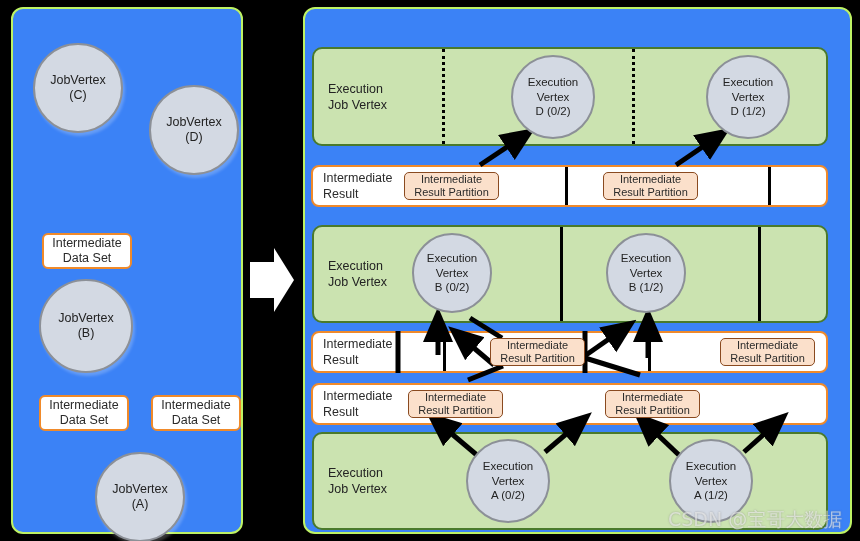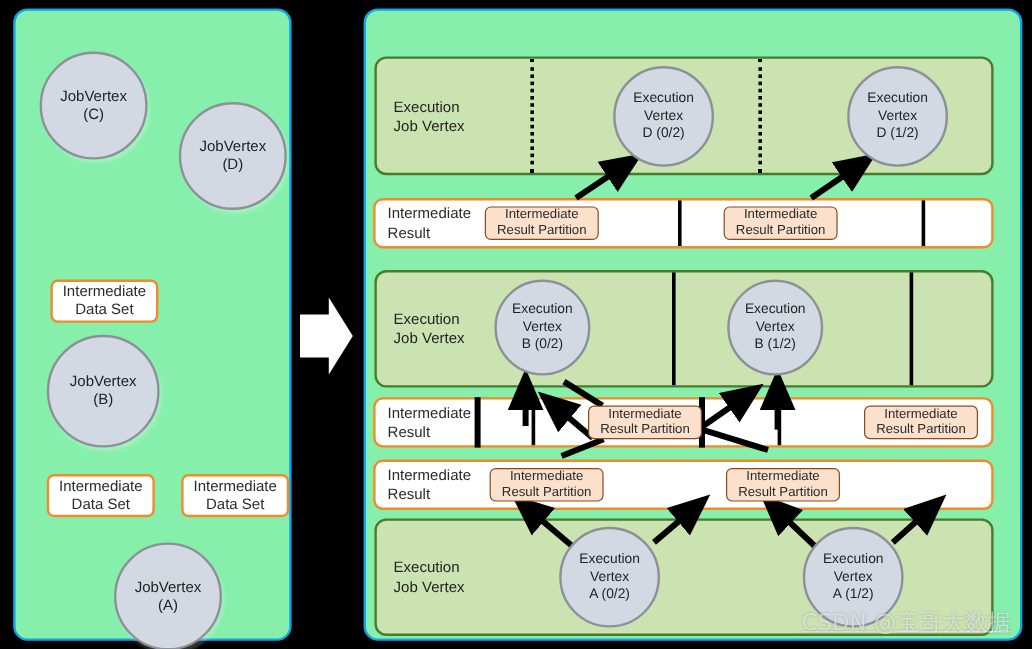--- a/index.html
+++ b/index.html
@@ -6,23 +6,23 @@
   body{
     width:860px;height:541px;
     font-family:"Liberation Sans","DejaVu Sans",sans-serif;
     overflow:hidden;position:relative;
   }
   #stage{position:absolute;left:0;top:0;width:860px;height:541px;background:#000;}
 
   
   .panel{
     position:absolute;
-    border:2px solid #0ea5e9;
+    border:2px solid #bef264;
     border-radius:12px;
-    background:#86efac;
+    background:#3b82f6;
     box-sizing:border-box;
   }
   #left-panel{left:11px;top:7px;width:232px;height:527px;}
   #right-panel{left:303px;top:7px;width:549px;height:527px;}
 
   
   .jv{
     position:absolute;
     border-radius:50%;
     background:#d3d9e3;
@@ -111,21 +111,20 @@
 
   #edges{position:absolute;left:0;top:0;width:860px;height:541px;pointer-events:none;z-index:5;}
 
   #watermark{
     position:absolute;left:668px;top:508px;
     font-size:19px;line-height:23px;
     color:rgba(255,255,255,0.55);
     text-shadow:0 0 2px rgba(120,120,120,0.6);
     white-space:nowrap;z-index:20;
     font-family:"DejaVu Sans",sans-serif;
-    text-decoration:underline;
   }
 </style>
 </head>
 <body>
 
 <div id="stage">
 
   <div class="panel" id="left-panel">
     <div id="left-content">
         <div class="jv" style="left: 20px; top: 34px; width: 90px; height: 90px; white-space: pre-line;">JobVertex

